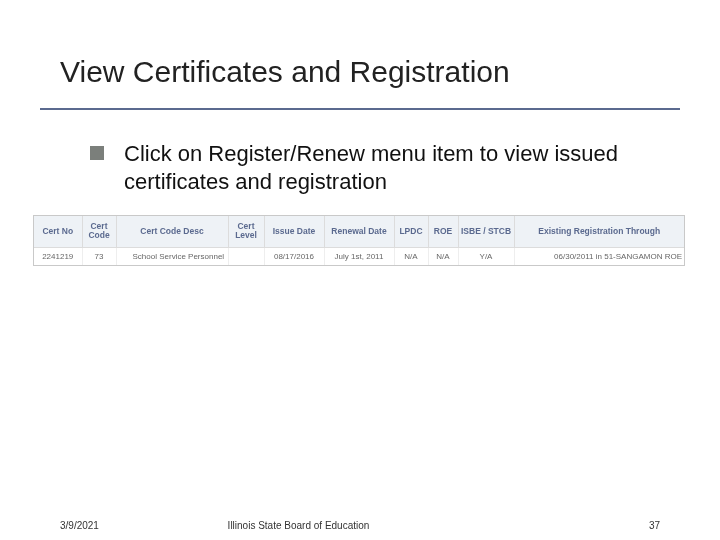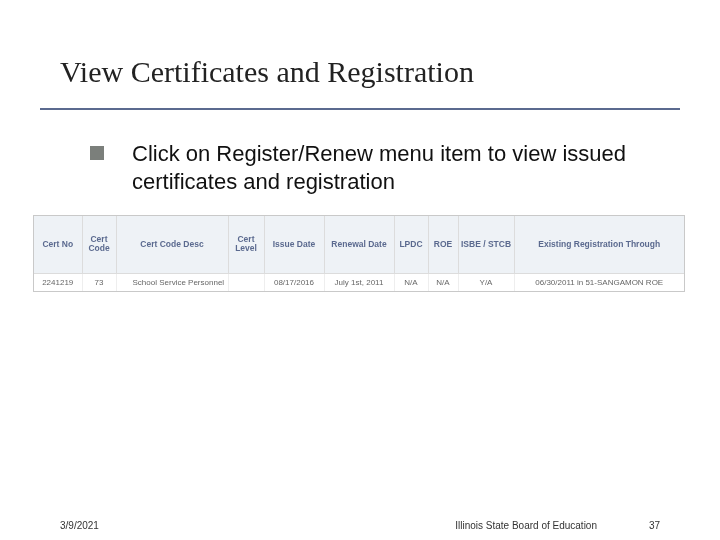--- a/index.html
+++ b/index.html
@@ -15,21 +15,21 @@
   .slide {
     position: relative;
     width: 720px;
     height: 540px;
     box-sizing: border-box;
   }
   .title {
     position: absolute;
     left: 60px;
     top: 55px;
-    font-family: Liberation Serif, serif;
+    font-family: Liberation Sans, sans-serif;
     font-size: 30px;
     font-weight: 400;
     color: #222;
   }
   .rule {
     position: absolute;
     left: 40px;
     top: 108px;
     width: 640px;
     height: 0;
@@ -44,21 +44,21 @@
     align-items: flex-start;
   }
   .bullet-square {
     width: 14px;
     height: 14px;
     background: #7b7f7b;
     margin-top: 6px;
     flex: 0 0 auto;
   }
   .bullet-text {
-    margin-left: 28px;
+    margin-left: 20px;
     font-size: 22px;
     line-height: 1.25;
     color: #111;
   }
 
   .table-img {
     position: absolute;
     left: 33px;
     top: 215px;
     width: 652px;
@@ -71,21 +71,21 @@
     border-collapse: collapse;
     font-size: 8.5px;
     color: #555;
     table-layout: fixed;
   }
   .table-img th {
     background: #eef2f6;
     color: #5b6a8f;
     font-weight: bold;
     font-size: 8.5px;
-    padding: 19px 2px;
+    padding: 6px 2px;
     border-right: 1px solid #dcdcdc;
     border-bottom: 1px solid #dcdcdc;
     text-align: center;
     line-height: 1.1;
   }
   .table-img th:last-child { border-right: none; text-align: center; }
   .table-img td {
     padding: 4px 2px;
     color: #666;
     font-size: 8px;
@@ -107,21 +107,21 @@
   .footer {
     position: absolute;
     left: 0;
     bottom: 4px;
     width: 720px;
     height: 16px;
     font-size: 10px;
     color: #333;
   }
   .footer .date { position: absolute; left: 60px; }
-  .footer .org  { position: absolute; left: 0; width: 597px; text-align: right; }
+  .footer .org  { position: absolute; left: 0; width: 597px; text-align: center; }
   .footer .page { position: absolute; right: 60px; }
 </style>
 </head>
 <body>
 
 <div class="slide">
 
   <div class="title">View Certificates and Registration</div>
   <div class="rule"></div>
 
@@ -162,21 +162,21 @@
         <tr>
           <td>2241219</td>
           <td>73</td>
           <td style="text-align:left;padding-left:16px">School Service Personnel</td>
           <td></td>
           <td>08/17/2016</td>
           <td>July 1st, 2011</td>
           <td>N/A</td>
           <td>N/A</td>
           <td>Y/A</td>
-          <td style="text-align:center;">06/30/2011 in 51-SANGAMON ROE</td>
+          <td style="text-align:right;">06/30/2011 in 51-SANGAMON ROE</td>
         </tr>
       </tbody>
     </table>
   </div>
 
   <div class="footer">
     <span class="date">3/9/2021</span>
     <span class="org">Illinois State Board of Education</span>
     <span class="page">37</span>
   </div>

